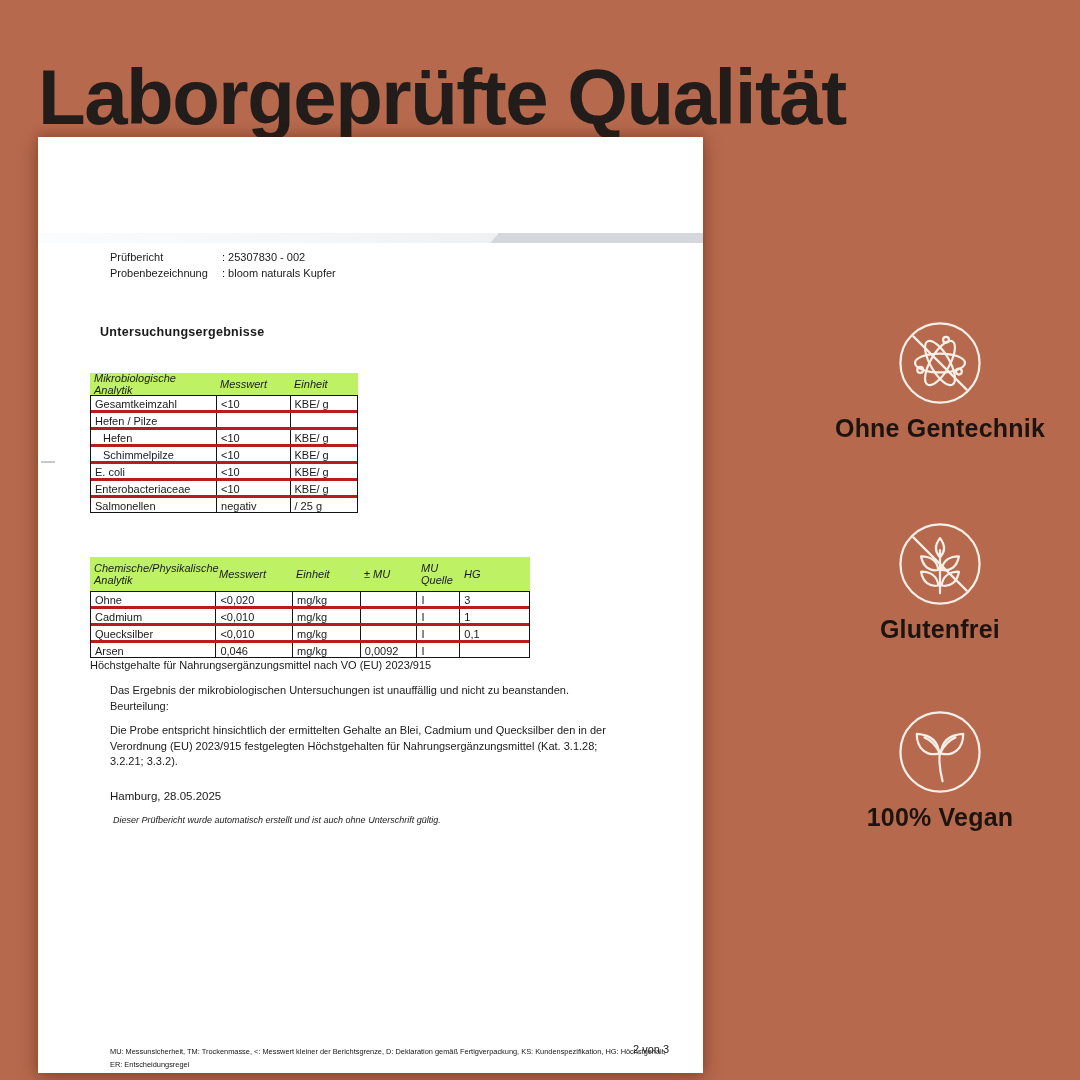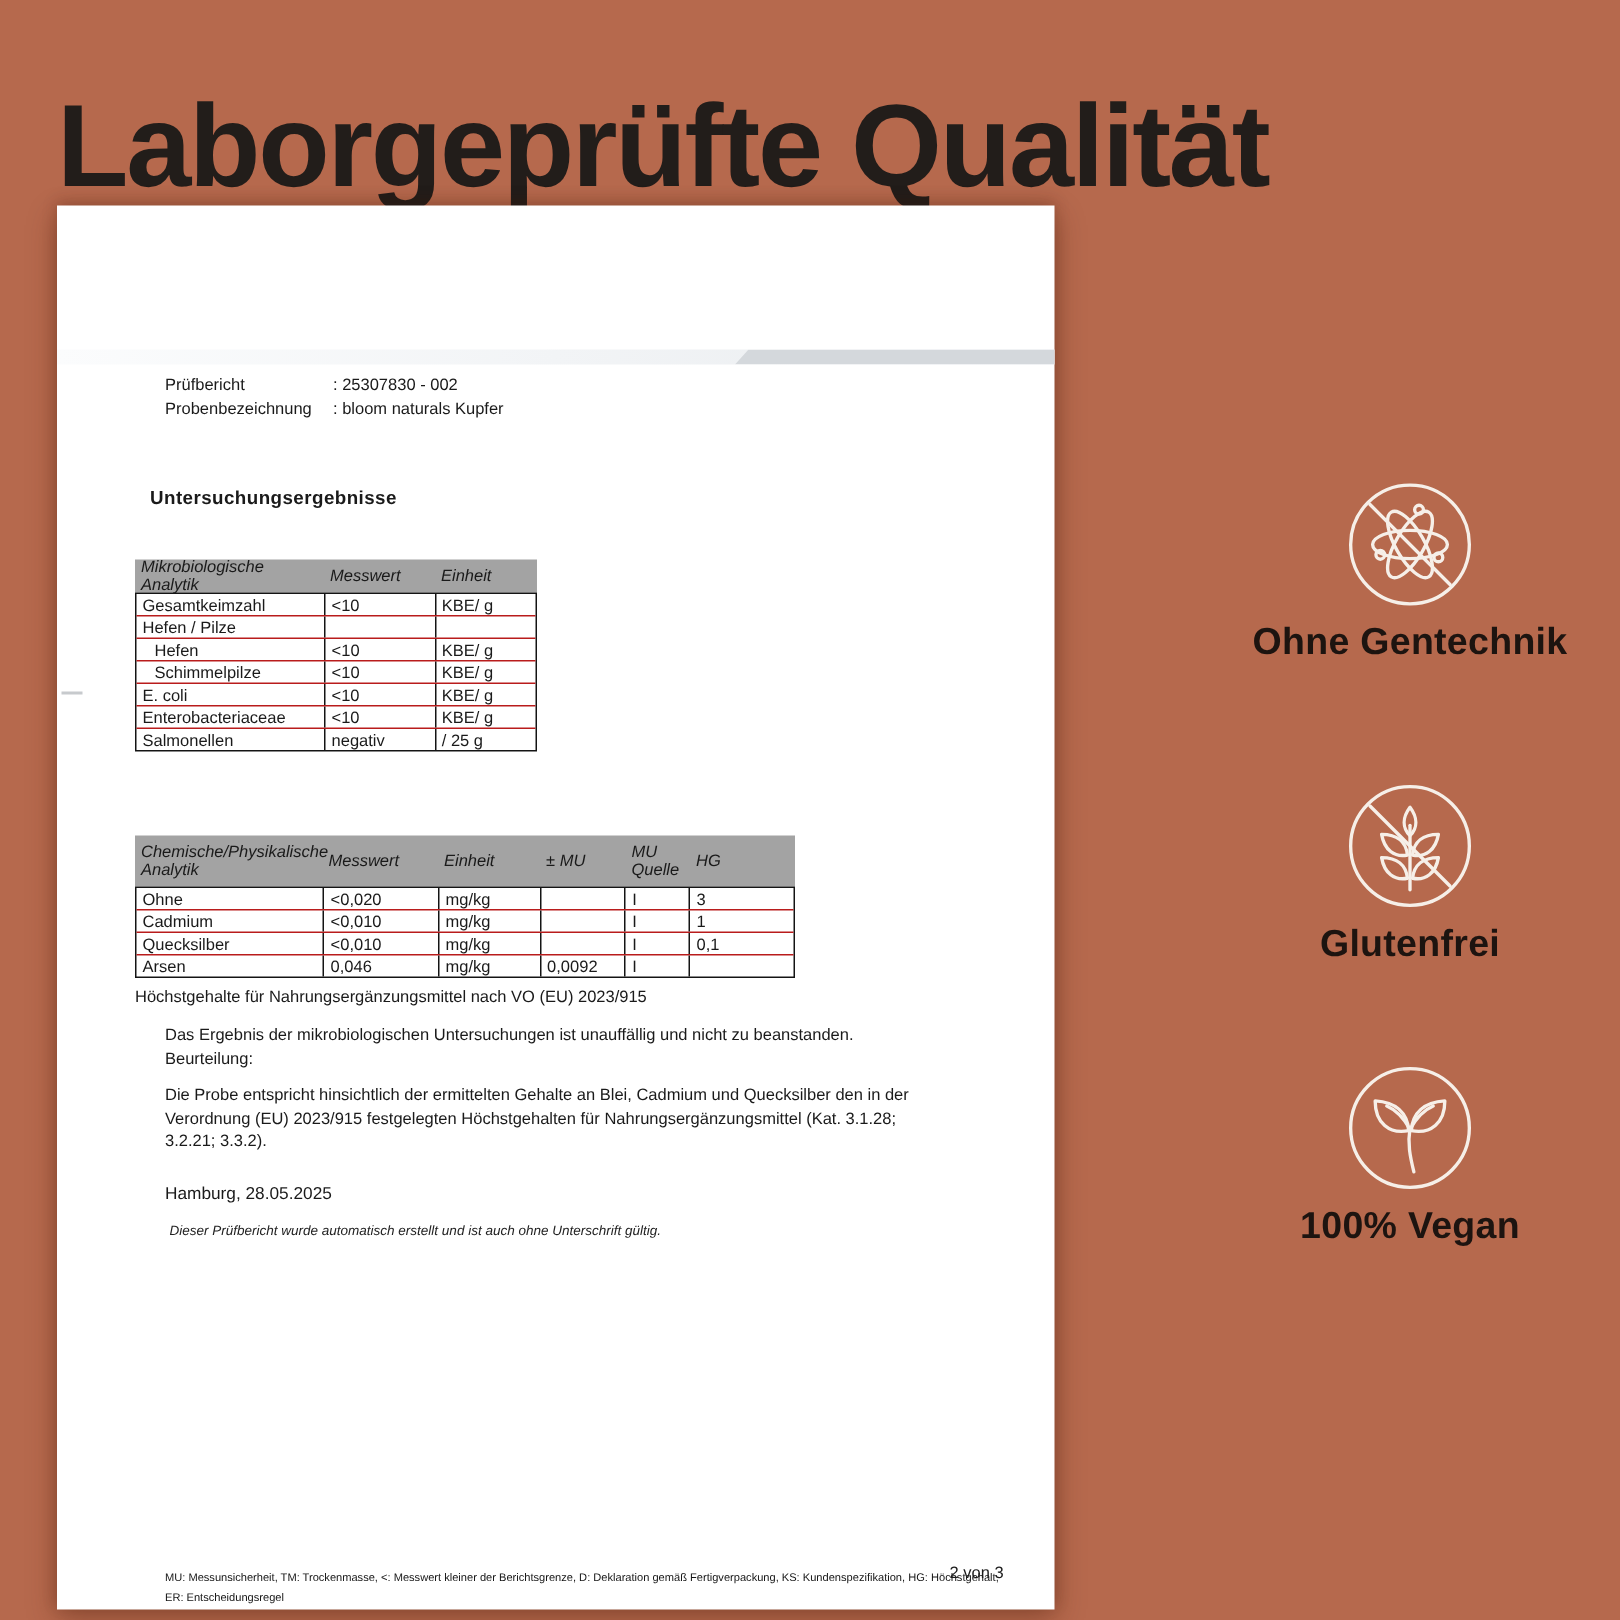--- a/index.html
+++ b/index.html
@@ -19,24 +19,24 @@
         background:linear-gradient(to right,#fbfcfd,#e9ecef);}
   .band-dark{position:absolute;left:452px;top:0;width:213px;height:10px;background:#d4d8dc;
         clip-path:polygon(9px 0,100% 0,100% 100%,0 100%);}
   .meta{position:absolute;left:72px;top:112px;font-size:11px;line-height:16px;}
   .meta-row{display:flex;}
   .meta-label{width:112px;}
   .section-title{position:absolute;left:62px;top:188px;font-size:12.5px;font-weight:700;
                  letter-spacing:.3px;}
   
   .tbl{position:absolute;font-size:11px;}
-  .tbl-head{display:flex;background:#a3a3a3;font-style:italic;align-items:stretch;}
+  .tbl-head{display:flex;background:#bef264;font-style:italic;align-items:stretch;}
   .tbl-head .hc{display:flex;align-items:center;padding:3px 4px;line-height:12px;}
   .tbl-body{border:1.6px solid #141414;}
-  .tr{display:flex;border-top:1px solid #b91c1c;}
+  .tr{display:flex;border-top:3px solid #b91c1c;}
   .tr:first-child{border-top:none;}
   .td{padding:2px 4px 1px 4px;border-left:1px solid #141414;height:14px;line-height:13px;
       overflow:hidden;white-space:nowrap;}
   .td:first-child{border-left:none;}
   .indent{padding-left:12px;}
   .t1{left:52px;top:236px;width:268px;}
   .t1 .c1{width:126px;} .t1 .c2{width:74px;} .t1 .c3{width:68px;}
   .t1 .tbl-head{height:22px;}
   .t2{left:52px;top:420px;width:440px;}
   .t2 .c1{width:125px;} .t2 .c2{width:77px;} .t2 .c3{width:68px;}

